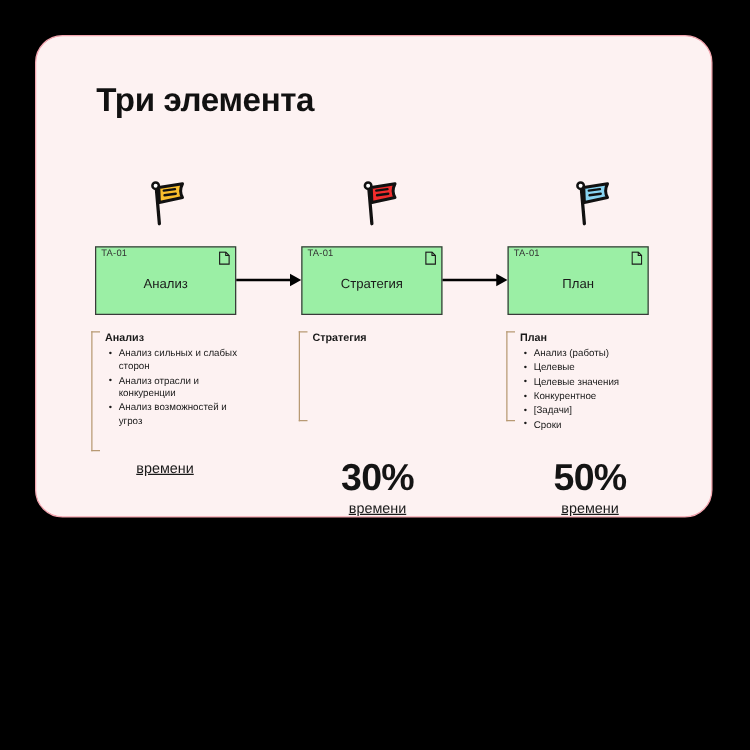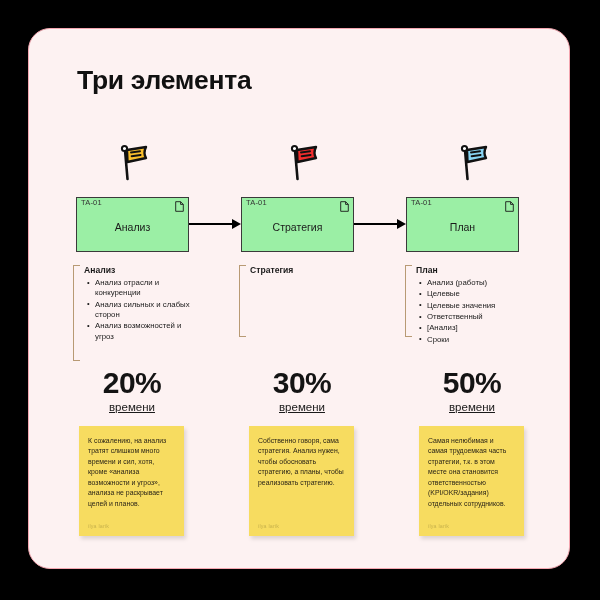--- a/index.html
+++ b/index.html
@@ -10,21 +10,21 @@
     overflow: hidden;
   }
   #canvas {
     position: relative;
     width: 600px; height: 600px;
     background: #000000;
   }
   .card {
     position: absolute;
     left: 28px; top: 28px;
-    width: 542px; height: 541px;
+    width: 542px; height: 386px;
     background: #FDF2F2;
     border: 1.6px solid #F4A6B0;
     border-radius: 22px;
     overflow: hidden;
   }
 
   
   .title {
     position: absolute;
     left: 48px; top: 35px;
@@ -188,46 +188,45 @@
         <path d="M0.7 0.7 H5.6 L8.3 3.4 V10.3 H0.7 Z" fill="#9BEFA5" stroke="#1a1a1a" stroke-width="0.9"></path>
         <path d="M5.6 0.7 V3.4 H8.3" fill="none" stroke="#1a1a1a" stroke-width="0.9"></path>
       </svg>
       <span class="plabel">План</span>
     </div>
 
     <div class="bgroup" style="left:44px;top:236px;height:96px;">
       <span class="bracket"></span>
       <div class="bhead">Анализ</div>
       <ul>
+        <li>Анализ сильных и слабых сторон</li>
         <li>Анализ отрасли и конкуренции</li>
-        <li>Анализ сильных и слабых сторон</li>
         <li>Анализ возможностей и угроз</li>
       </ul>
     </div>
 
     <div class="bgroup" style="left:210px;top:236px;height:72px;">
       <span class="bracket"></span>
       <div class="bhead">Стратегия</div>
     </div>
 
     <div class="bgroup" style="left:376px;top:236px;width:130px;height:72px;">
       <span class="bracket"></span>
       <div class="bhead">План</div>
       <ul>
         <li>Анализ (работы)</li>
         <li>Целевые</li>
         <li>Целевые значения</li>
-        <li>Ответственный</li>
-        <li>[Анализ]</li>
+        <li>Конкурентное</li>
+        <li>[Задачи]</li>
         <li>Сроки</li>
       </ul>
     </div>
 
     <div class="pct" style="left:33px;top:338px;">
-      <div class="num">20%</div>
       <div class="sub">времени</div>
     </div>
     <div class="pct" style="left:203px;top:338px;text-align:center;">
       <div class="num">30%</div>
       <div class="sub">времени</div>
     </div>
     <div class="pct" style="left:373px;top:338px;">
       <div class="num">50%</div>
       <div class="sub">времени</div>
     </div>

